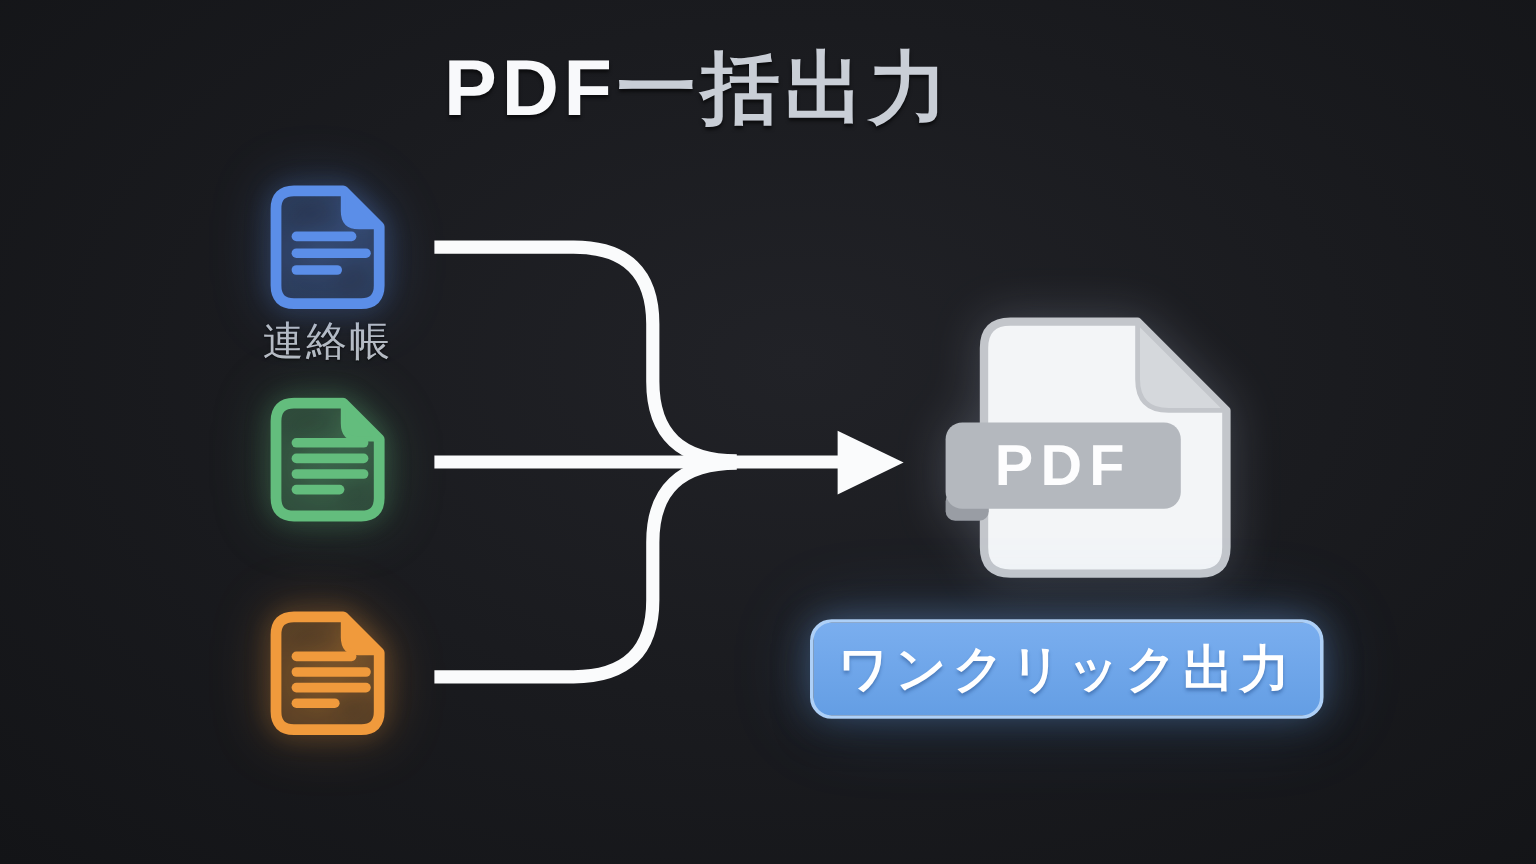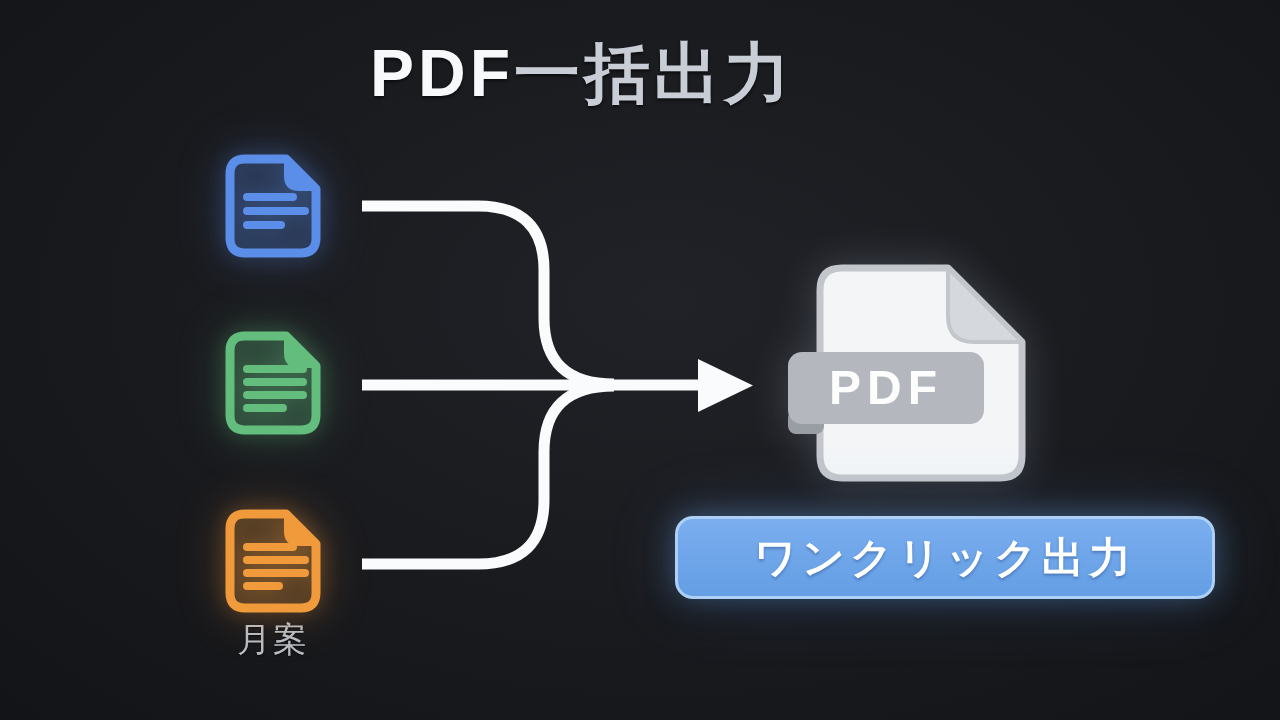--- a/index.html
+++ b/index.html
@@ -37,21 +37,21 @@
   }
   .pdf-page{fill:#f3f5f7;stroke:#c3c6cb;stroke-width:7;stroke-linejoin:round;}
   .pdf-fold{fill:#d5d8dc;stroke:#c3c6cb;stroke-width:4;stroke-linejoin:round;}
   .pdf-tab{fill:#999da4;}
   .pdf-ribbon{fill:#b4b8be;}
   .pdf-badge-text{
     font-family:"Liberation Sans", sans-serif;font-weight:bold;font-size:48px;
     letter-spacing:6px;fill:#fdfdfe;text-anchor:middle;
   }
   .export-button{
-    position:absolute;left:675px;top:516px;width:540px;height:83px;
+    position:absolute;left:675px;top:516px;width:428px;height:83px;
     box-sizing:border-box;border:3px solid #aed0f7;border-radius:18px;
     display:flex;align-items:center;justify-content:center;
     box-shadow:0 0 30px rgba(130,185,255,.38), 0 0 70px rgba(100,160,240,.18), 0 10px 28px rgba(0,0,0,.55);
     cursor:pointer;
   }
   .export-button span{
     font-size:42px;font-weight:bold;letter-spacing:5px;
     text-shadow:0 2px 3px rgba(30,70,130,.45);
   }
 </style>
@@ -65,20 +65,21 @@
 <div class="source" style="left: 193px; top: 154px; color: rgb(91, 142, 232); --glow: #5b8ee855;">
   <svg class="doc-icon" width="100" height="104" viewBox="0 0 100 104">
     <path class="doc-outline" d="M 63 5 H 22 Q 7 5 7 20 V 84 Q 7 99 22 99 H 78 Q 93 99 93 84 V 35 Z"></path>
     <path class="doc-fold" d="M 63 5 V 22 Q 63 35 76 35 H 93 Z"></path>
     <g class="doc-lines">
         <line x1="24" x2="70" y1="43" y2="43"></line>
         <line x1="24" x2="82" y1="57" y2="57"></line>
         <line x1="24" x2="58" y1="71" y2="71"></line>
       </g>
   </svg>
+  <div class="source-label">連絡帳</div>
 </div>
 
 <div class="source" style="left: 193px; top: 331px; color: rgb(99, 189, 125); --glow: #63bd7d55;">
   <svg class="doc-icon" width="100" height="104" viewBox="0 0 100 104">
     <path class="doc-outline" d="M 63 5 H 22 Q 7 5 7 20 V 84 Q 7 99 22 99 H 78 Q 93 99 93 84 V 35 Z"></path>
     <path class="doc-fold" d="M 63 5 V 22 Q 63 35 76 35 H 93 Z"></path>
     <g class="doc-lines">
         <line x1="24" x2="80" y1="38" y2="38"></line>
         <line x1="24" x2="80" y1="51" y2="51"></line>
         <line x1="24" x2="80" y1="64" y2="64"></line>
@@ -91,21 +92,20 @@
   <svg class="doc-icon" width="100" height="104" viewBox="0 0 100 104">
     <path class="doc-outline" d="M 63 5 H 22 Q 7 5 7 20 V 84 Q 7 99 22 99 H 78 Q 93 99 93 84 V 35 Z"></path>
     <path class="doc-fold" d="M 63 5 V 22 Q 63 35 76 35 H 93 Z"></path>
     <g class="doc-lines">
         <line x1="24" x2="70" y1="38" y2="38"></line>
         <line x1="24" x2="82" y1="51" y2="51"></line>
         <line x1="24" x2="82" y1="64" y2="64"></line>
         <line x1="24" x2="56" y1="77" y2="77"></line>
       </g>
   </svg>
-  <div class="source-label">月案</div>
 </div>
 
 <svg class="flow" width="1280" height="720" viewBox="0 0 1280 720">
   <path class="flow-stroke" d="M 362 206 H 478 Q 544 206 544 270 V 318 Q 544 384 614 384" stroke="#fafbfc"></path>
   <path class="flow-stroke" d="M 362 385 H 704" stroke="#fafbfc"></path>
   <path class="flow-stroke" d="M 362 564 H 478 Q 544 564 544 500 V 452 Q 544 386 614 386" stroke="#fafbfc"></path>
   <polygon class="flow-head" points="698,359 753,385.5 698,412" fill="#fafbfc"></polygon>
 </svg>
 
 <svg class="pdf-icon" width="320" height="260" viewBox="0 0 320 260">

